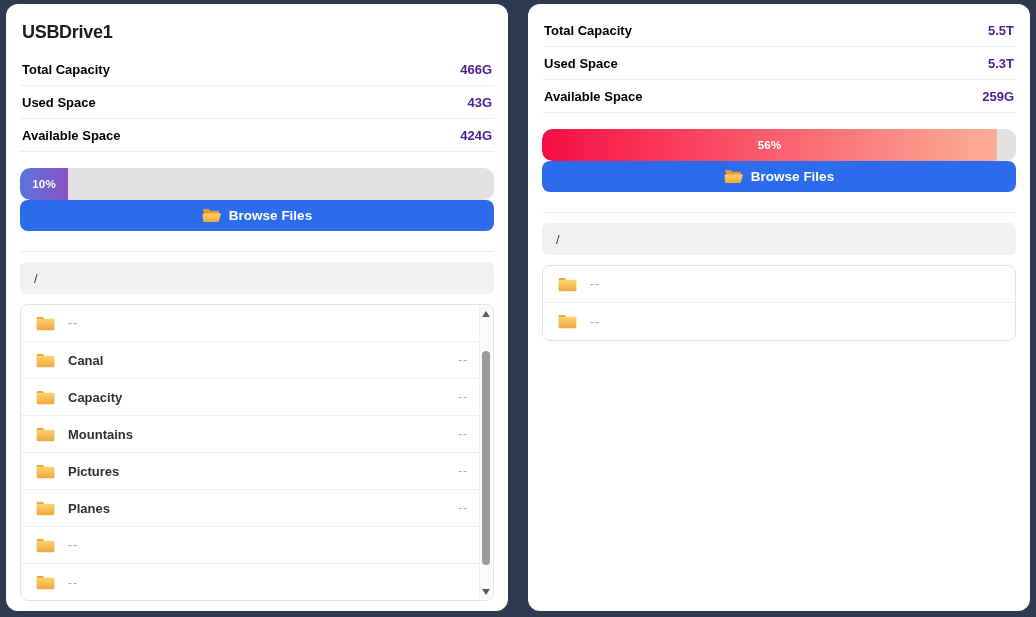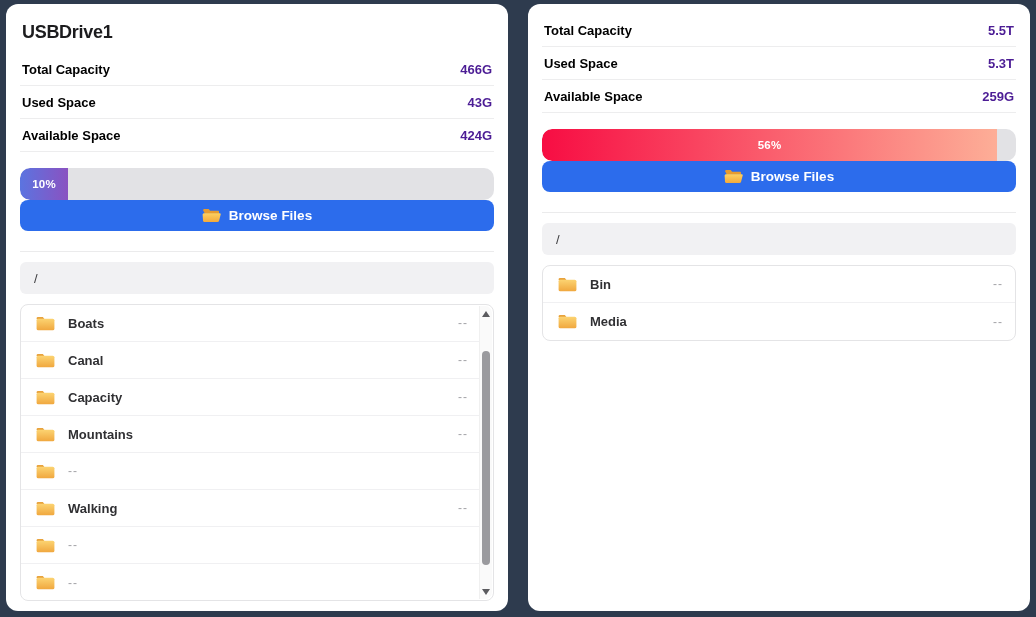--- a/index.html
+++ b/index.html
@@ -202,21 +202,20 @@
     <span>/</span>
   </div>
 
   <div class="file-list scrollable">
     <div class="file-rows">
       <div class="file-row">
         <svg class="folder-glyph" viewBox="0 0 20 16">
             <path d="M0.5 2.5 Q0.5 1 2 1 L7.2 1 L9 3.4 L0.5 3.4 Z" fill="#e8a33d"></path>
             <rect x="0.5" y="2.8" width="19" height="12.5" rx="1.8" fill="url(#folderBody)"></rect>
           </svg>
-        <span class="file-name">Boats</span>
         <span class="file-size">--</span>
       </div>
       <div class="file-row">
         <svg class="folder-glyph" viewBox="0 0 20 16">
             <path d="M0.5 2.5 Q0.5 1 2 1 L7.2 1 L9 3.4 L0.5 3.4 Z" fill="#e8a33d"></path>
             <rect x="0.5" y="2.8" width="19" height="12.5" rx="1.8" fill="url(#folderBody)"></rect>
           </svg>
         <span class="file-name">Canal</span>
         <span class="file-size">--</span>
       </div>
@@ -234,28 +233,29 @@
             <rect x="0.5" y="2.8" width="19" height="12.5" rx="1.8" fill="url(#folderBody)"></rect>
           </svg>
         <span class="file-name">Mountains</span>
         <span class="file-size">--</span>
       </div>
       <div class="file-row">
         <svg class="folder-glyph" viewBox="0 0 20 16">
             <path d="M0.5 2.5 Q0.5 1 2 1 L7.2 1 L9 3.4 L0.5 3.4 Z" fill="#e8a33d"></path>
             <rect x="0.5" y="2.8" width="19" height="12.5" rx="1.8" fill="url(#folderBody)"></rect>
           </svg>
-        <span class="file-size">--</span>
-      </div>
-      <div class="file-row">
-        <svg class="folder-glyph" viewBox="0 0 20 16">
-            <path d="M0.5 2.5 Q0.5 1 2 1 L7.2 1 L9 3.4 L0.5 3.4 Z" fill="#e8a33d"></path>
-            <rect x="0.5" y="2.8" width="19" height="12.5" rx="1.8" fill="url(#folderBody)"></rect>
-          </svg>
-        <span class="file-name">Walking</span>
+        <span class="file-name">Pictures</span>
+        <span class="file-size">--</span>
+      </div>
+      <div class="file-row">
+        <svg class="folder-glyph" viewBox="0 0 20 16">
+            <path d="M0.5 2.5 Q0.5 1 2 1 L7.2 1 L9 3.4 L0.5 3.4 Z" fill="#e8a33d"></path>
+            <rect x="0.5" y="2.8" width="19" height="12.5" rx="1.8" fill="url(#folderBody)"></rect>
+          </svg>
+        <span class="file-name">Planes</span>
         <span class="file-size">--</span>
       </div>
       <div class="file-row">
         <svg class="folder-glyph" viewBox="0 0 20 16">
             <path d="M0.5 2.5 Q0.5 1 2 1 L7.2 1 L9 3.4 L0.5 3.4 Z" fill="#e8a33d"></path>
             <rect x="0.5" y="2.8" width="19" height="12.5" rx="1.8" fill="url(#folderBody)"></rect>
           </svg>
         <span class="file-size">--</span>
       </div>
       <div class="file-row">
@@ -313,26 +313,24 @@
     <span>/</span>
   </div>
 
   <div class="file-list">
     <div class="file-rows">
       <div class="file-row">
         <svg class="folder-glyph" viewBox="0 0 20 16">
             <path d="M0.5 2.5 Q0.5 1 2 1 L7.2 1 L9 3.4 L0.5 3.4 Z" fill="#e8a33d"></path>
             <rect x="0.5" y="2.8" width="19" height="12.5" rx="1.8" fill="url(#folderBody)"></rect>
           </svg>
-        <span class="file-name">Bin</span>
-        <span class="file-size">--</span>
-      </div>
-      <div class="file-row">
-        <svg class="folder-glyph" viewBox="0 0 20 16">
-            <path d="M0.5 2.5 Q0.5 1 2 1 L7.2 1 L9 3.4 L0.5 3.4 Z" fill="#e8a33d"></path>
-            <rect x="0.5" y="2.8" width="19" height="12.5" rx="1.8" fill="url(#folderBody)"></rect>
-          </svg>
-        <span class="file-name">Media</span>
+        <span class="file-size">--</span>
+      </div>
+      <div class="file-row">
+        <svg class="folder-glyph" viewBox="0 0 20 16">
+            <path d="M0.5 2.5 Q0.5 1 2 1 L7.2 1 L9 3.4 L0.5 3.4 Z" fill="#e8a33d"></path>
+            <rect x="0.5" y="2.8" width="19" height="12.5" rx="1.8" fill="url(#folderBody)"></rect>
+          </svg>
         <span class="file-size">--</span>
       </div>
     </div>
   </div>
 </section>
 
 </body></html>

